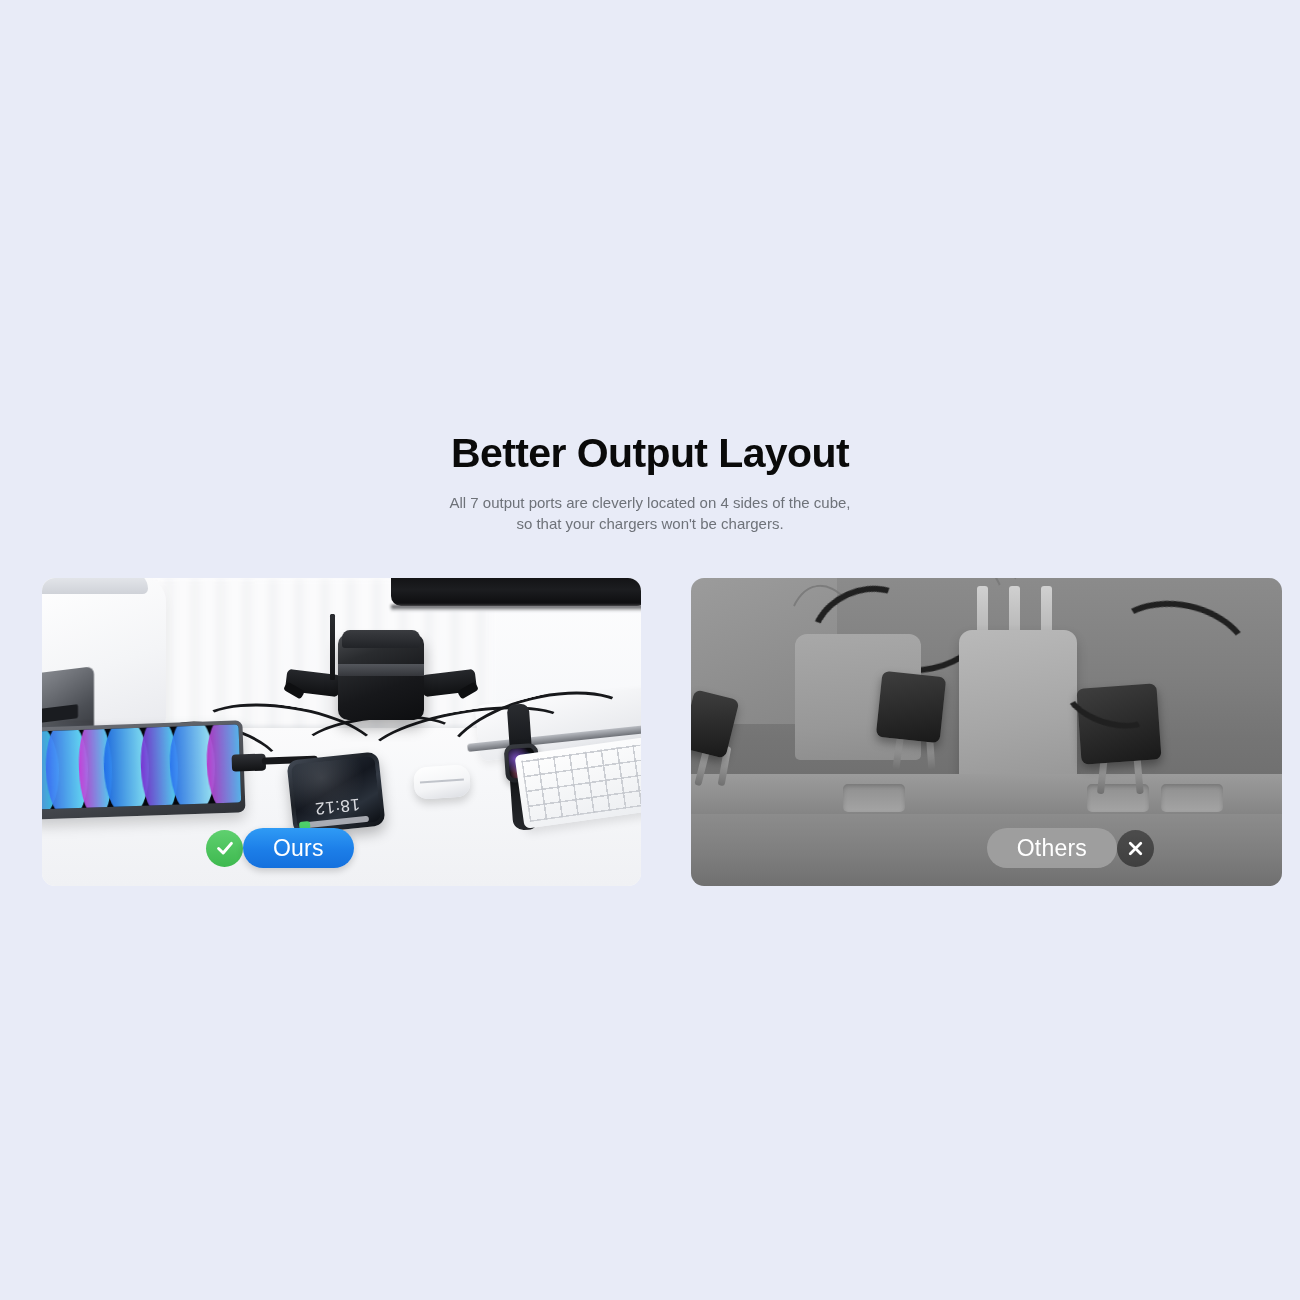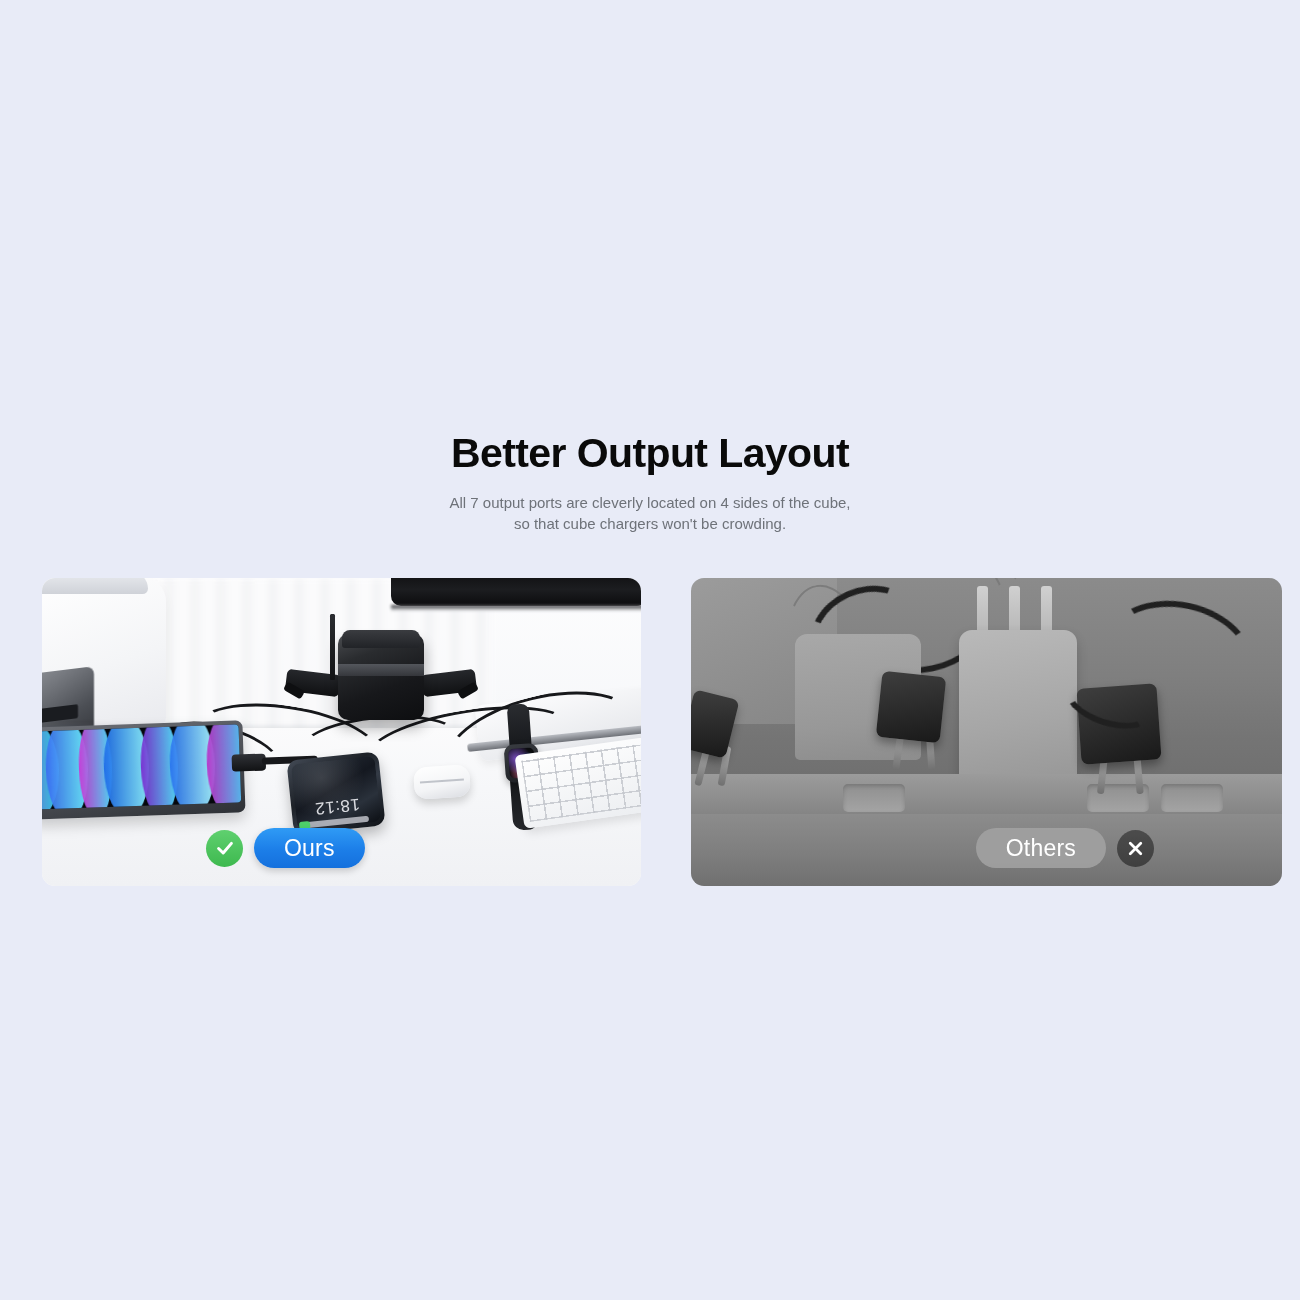--- a/index.html
+++ b/index.html
@@ -411,21 +411,21 @@
     border-radius:50%;
   }
   .o-t1{ left:96px; top:6px; width:84px; height:150px; transform:rotate(-10deg); }
   .o-t2{ left:262px; top:-8px; width:48px; height:86px; transform:rotate(16deg); }
   .o-t3{ left:316px; top:-12px; width:60px; height:74px; transform:rotate(-6deg); }
 
   
   .badge-row{
     position:absolute;
     bottom:18px;
-    display:flex; align-items:center; gap:11px;
+    display:flex; align-items:center; 
   }
   .badge-row-ours{ left:164px; }
   .badge-row-others{ right:128px; }
 
   .pill{
     display:flex; align-items:center; justify-content:center;
     height:40px; padding:0 30px;
     border-radius:22px;
     font-size:23px; font-weight:400; color:#ffffff;
     letter-spacing:.2px;
@@ -450,21 +450,21 @@
 </style>
 </head>
 <body style="background: rgb(232, 235, 247);">
 
 <div class="page">
 
   <div class="headline">
     <h1 class="title">Better Output Layout</h1>
     <p class="subtitle">
       <span>All 7 output ports are cleverly located on 4 sides of the cube,</span><br>
-      <span>so that cube chargers won't be crowding.</span>
+      <span>so that your chargers won't be chargers.</span>
     </p>
   </div>
 
   <div class="panels">
 
     <div class="panel panel-ours">
       <div class="scene ours-scene">
 
         <div class="ours-curtain"></div>
         <div class="ours-appliance">

